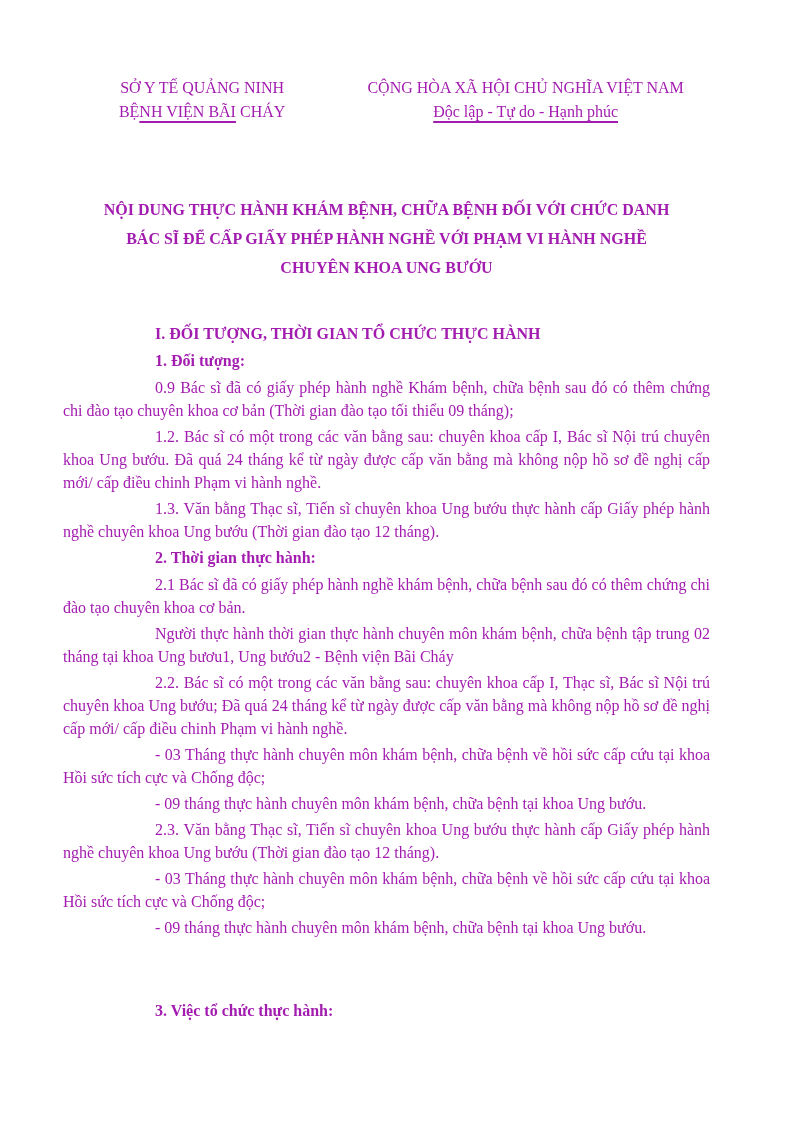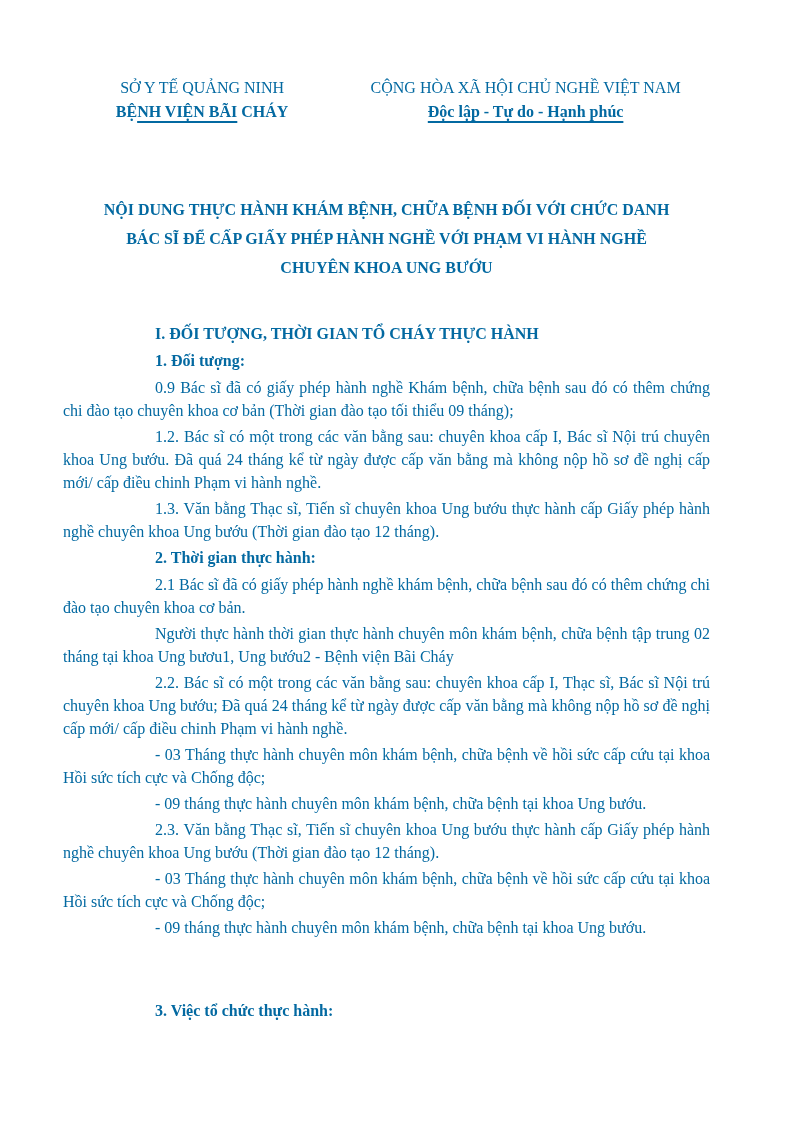--- a/index.html
+++ b/index.html
@@ -6,21 +6,21 @@
     margin: 0;
     padding: 0;
     background: #ffffff;
   }
   .page {
     position: relative;
     width: 800px;
     height: 1131px;
     margin: 0 auto;
     background: #ffffff;
-    color: #0369a1;
+    color: #a21caf;
     font-family: "Liberation Serif", "DejaVu Serif", serif;
     font-size: 16px;
     line-height: 23px;
     overflow: hidden;
     box-sizing: border-box;
     padding: 76px 90px 0 63px;
   }
   
   .doc-header {
     display: flex;
@@ -32,21 +32,21 @@
   }
   .hdr-right {
     width: 57%;
     text-align: center;
   }
   .hdr-line1 {
     font-weight: normal;
     white-space: nowrap;
   }
   .hdr-line2 {
-    font-weight: bold;
+    font-weight: normal;
     white-space: nowrap;
     margin-top: 1px;
   }
   .u-part {
     text-decoration: underline;
     text-decoration-thickness: 2px;
     text-underline-offset: 4px;
   }
   
   .doc-title {
@@ -87,29 +87,29 @@
 <body>
 
 <div class="page">
 
   <div class="doc-header">
     <div class="hdr-left">
       <div class="hdr-line1">SỞ Y TẾ QUẢNG NINH</div>
       <div class="hdr-line2"><span>BỆ</span><span class="u-part">NH VIỆN BÃI</span><span> CHÁY</span></div>
     </div>
     <div class="hdr-right">
-      <div class="hdr-line1">CỘNG HÒA XÃ HỘI CHỦ NGHỀ VIỆT NAM</div>
+      <div class="hdr-line1">CỘNG HÒA XÃ HỘI CHỦ NGHĨA VIỆT NAM</div>
       <div class="hdr-line2"><span class="u-part">Độc lập - Tự do - Hạnh phúc</span></div>
     </div>
   </div>
 
   <div class="doc-title">NỘI DUNG THỰC HÀNH KHÁM BỆNH, CHỮA BỆNH ĐỐI VỚI CHỨC DANH BÁC SĨ ĐỂ CẤP GIẤY PHÉP HÀNH NGHỀ VỚI PHẠM VI HÀNH NGHỀ CHUYÊN KHOA UNG BƯỚU</div>
 
   <div class="doc-body">
-      <p class="para section">I. ĐỐI TƯỢNG, THỜI GIAN TỔ CHÁY THỰC HÀNH</p>
+      <p class="para section">I. ĐỐI TƯỢNG, THỜI GIAN TỔ CHỨC THỰC HÀNH</p>
       <p class="para subsection">1. Đối tượng:</p>
       <p class="para body">0.9 Bác sĩ đã có giấy phép hành nghề Khám bệnh, chữa bệnh sau đó có thêm chứng chi đào tạo chuyên khoa cơ bản (Thời gian đào tạo tối thiểu 09 tháng);</p>
       <p class="para body">1.2. Bác sĩ có một trong các văn bằng sau: chuyên khoa cấp I, Bác sĩ Nội trú chuyên khoa Ung bướu. Đã quá 24 tháng kể từ ngày được cấp văn bằng mà không nộp hồ sơ đề nghị cấp mới/ cấp điều chinh Phạm vi hành nghề.</p>
       <p class="para body">1.3. Văn bằng Thạc sĩ, Tiến sĩ chuyên khoa Ung bướu thực hành cấp Giấy phép hành nghề chuyên khoa Ung bướu (Thời gian đào tạo 12 tháng).</p>
       <p class="para subsection">2. Thời gian thực hành:</p>
       <p class="para body">2.1 Bác sĩ đã có giấy phép hành nghề khám bệnh, chữa bệnh sau đó có thêm chứng chi đào tạo chuyên khoa cơ bản.</p>
       <p class="para body">Người thực hành thời gian thực hành chuyên môn khám bệnh, chữa bệnh tập trung 02 tháng tại khoa Ung bươu1, Ung bướu2 -  Bệnh viện Bãi Cháy</p>
       <p class="para body">2.2. Bác sĩ có một trong các văn bằng sau: chuyên khoa cấp I, Thạc sĩ, Bác sĩ Nội trú chuyên khoa Ung bướu; Đã quá 24 tháng kể từ ngày được cấp văn bằng mà không nộp hồ sơ đề nghị cấp mới/ cấp điều chinh Phạm vi hành nghề.</p>
       <p class="para body">- 03 Tháng thực hành chuyên môn khám bệnh, chữa bệnh về hồi sức cấp cứu tại khoa Hồi sức tích cực và Chống độc;</p>
       <p class="para body">- 09 tháng thực hành chuyên môn khám bệnh, chữa bệnh tại khoa Ung bướu.</p>

